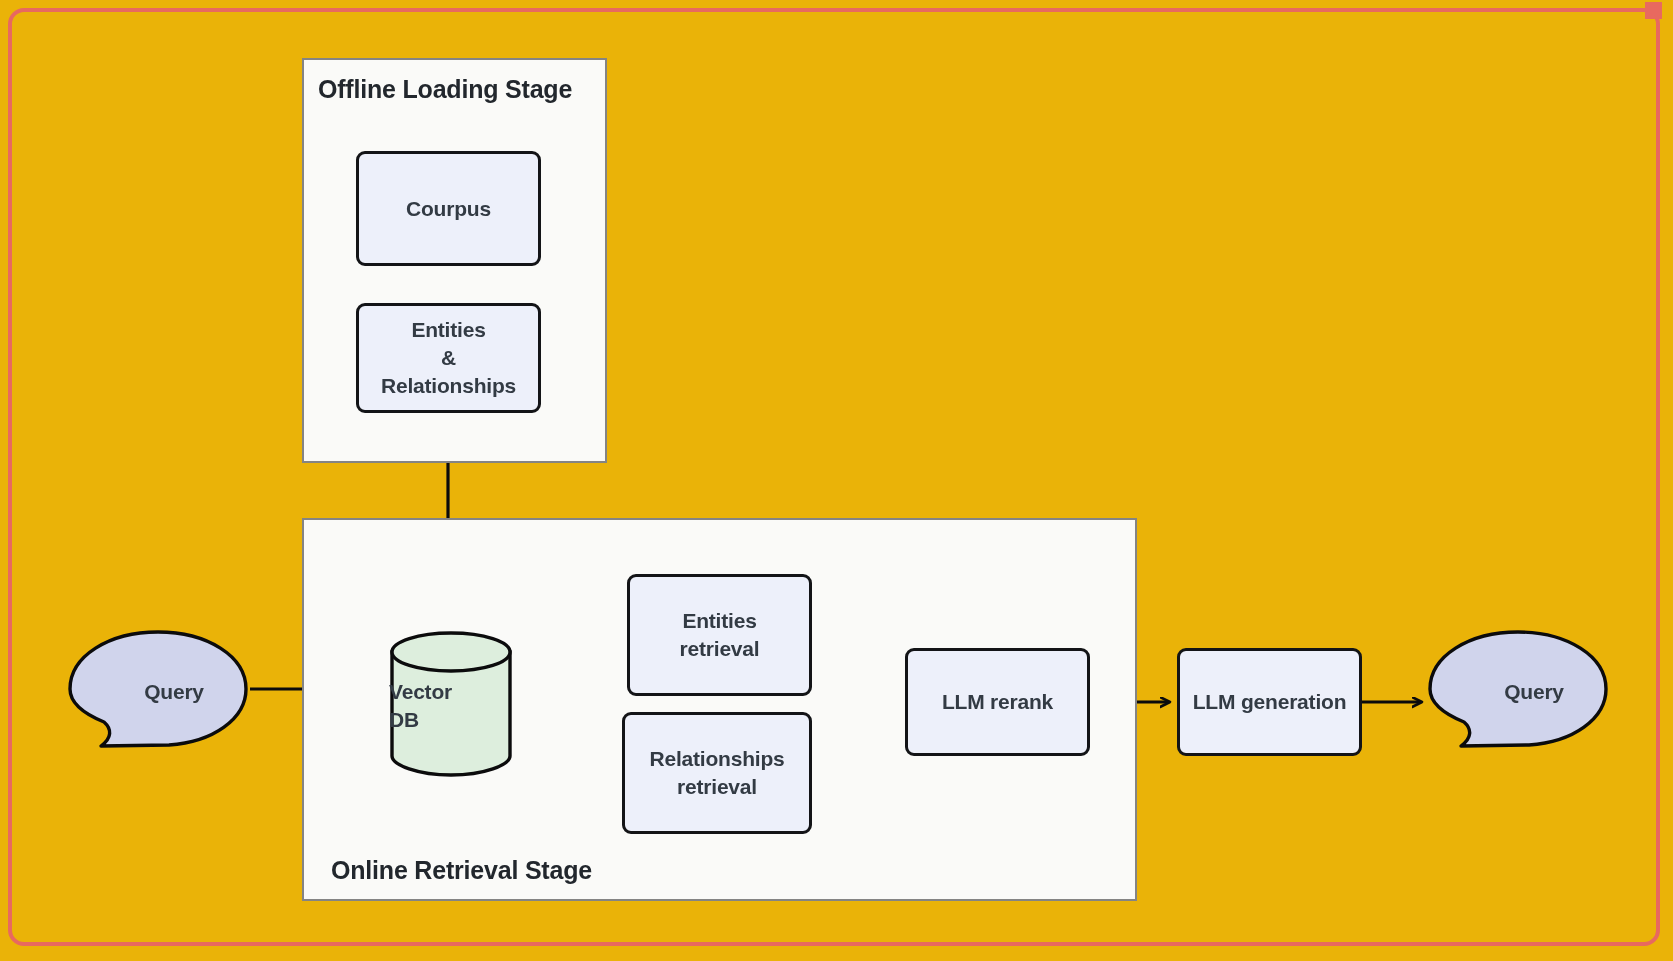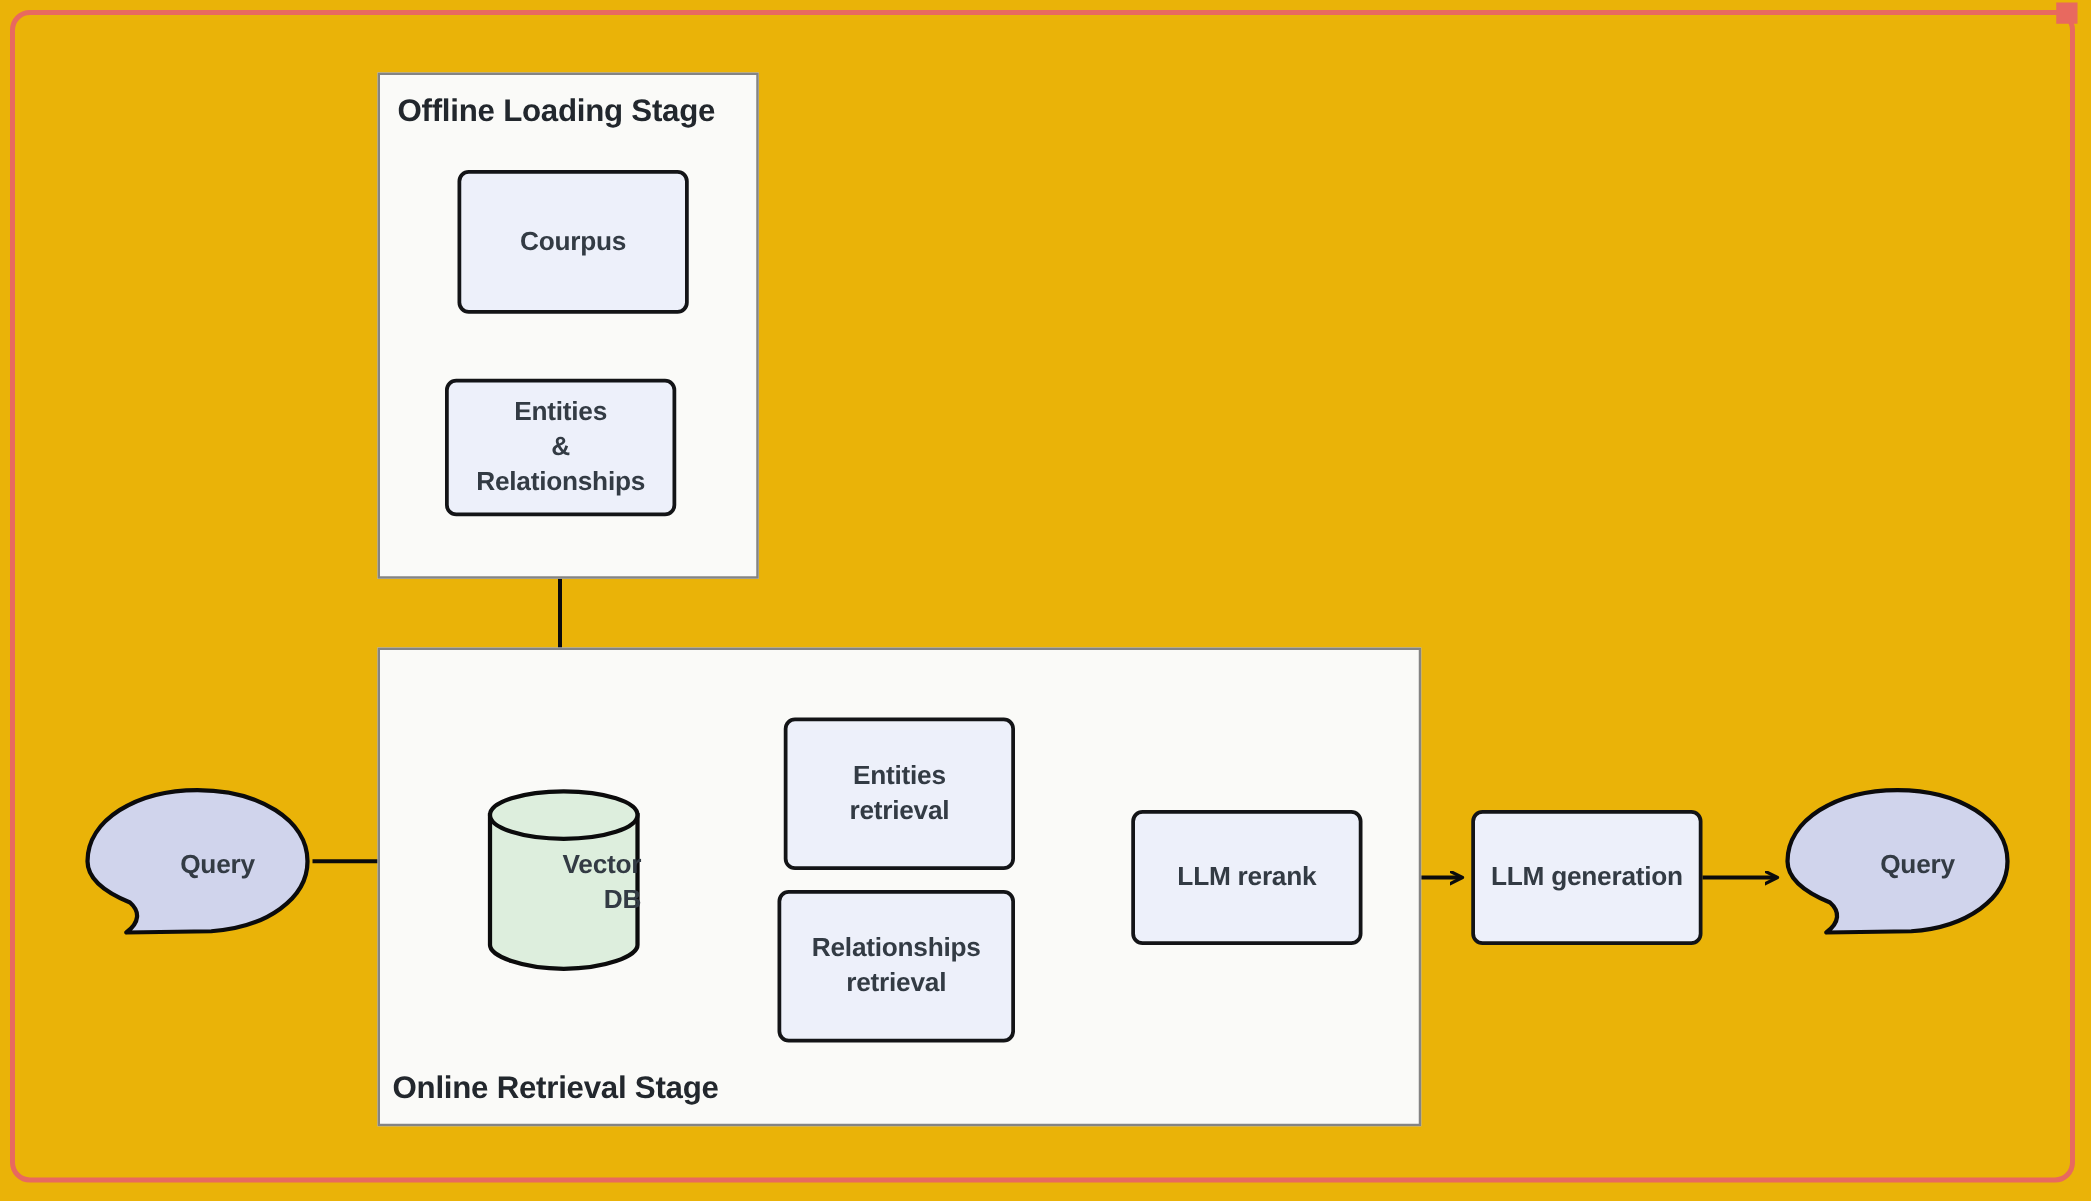--- a/index.html
+++ b/index.html
@@ -70,40 +70,40 @@
   }
   .stage-title {
     position: absolute;
     font-weight: bold;
     font-size: 25px;
     color: #22272d;
     letter-spacing: -0.2px;
     white-space: nowrap;
   }
   #offline-stage-title { left: 14px; top: 15px; }
-  #online-stage-title  { left: 10px; bottom: 14px; }
+  #online-stage-title  { left: 27px; bottom: 14px; }
 
   
   .node-box {
     position: absolute;
     box-sizing: border-box;
     background: #edf0fa;
     border: 3px solid #131417;
     border-radius: 9px;
     display: flex;
     align-items: center;
     justify-content: center;
     text-align: center;
     font-weight: bold;
     font-size: 21px;
     line-height: 1.33;
     color: #333b44;
     letter-spacing: -0.2px;
   }
-  #node-corpus       { left: 356px; top: 136px;  width: 185px; height: 115px; margin-left: 10px; }
+  #node-corpus       { left: 356px; top: 151px;  width: 185px; height: 115px; }
   #node-entities-rel { left: 356px; top: 303px;  width: 185px; height: 110px; }
   #node-entities-ret { left: 627px; top: 574px;  width: 185px; height: 122px; }
   #node-rel-ret      { left: 622px; top: 712px;  width: 190px; height: 122px; }
   #node-llm-rerank   { left: 905px; top: 648px;  width: 185px; height: 108px; }
   #node-llm-gen      { left: 1177px; top: 648px; width: 185px; height: 108px; }
 
   
   .bubble-node {
     position: absolute;
     font-weight: bold;
@@ -134,21 +134,21 @@
     font-weight: bold;
     font-size: 21px;
     color: #333b44;
     letter-spacing: -0.2px;
   }
   #node-vectordb .cyl-label {
     position: absolute;
     left: 0;
     top: 48px;
     width: 124px;
-    text-align: right;
+    text-align: left;
     line-height: 1.33;
   }
 </style>
 </head>
 <body>
 
 <div id="canvas">
 
   <svg id="diagram" viewBox="0 0 1673 961" xmlns="http://www.w3.org/2000/svg">
     <defs>

